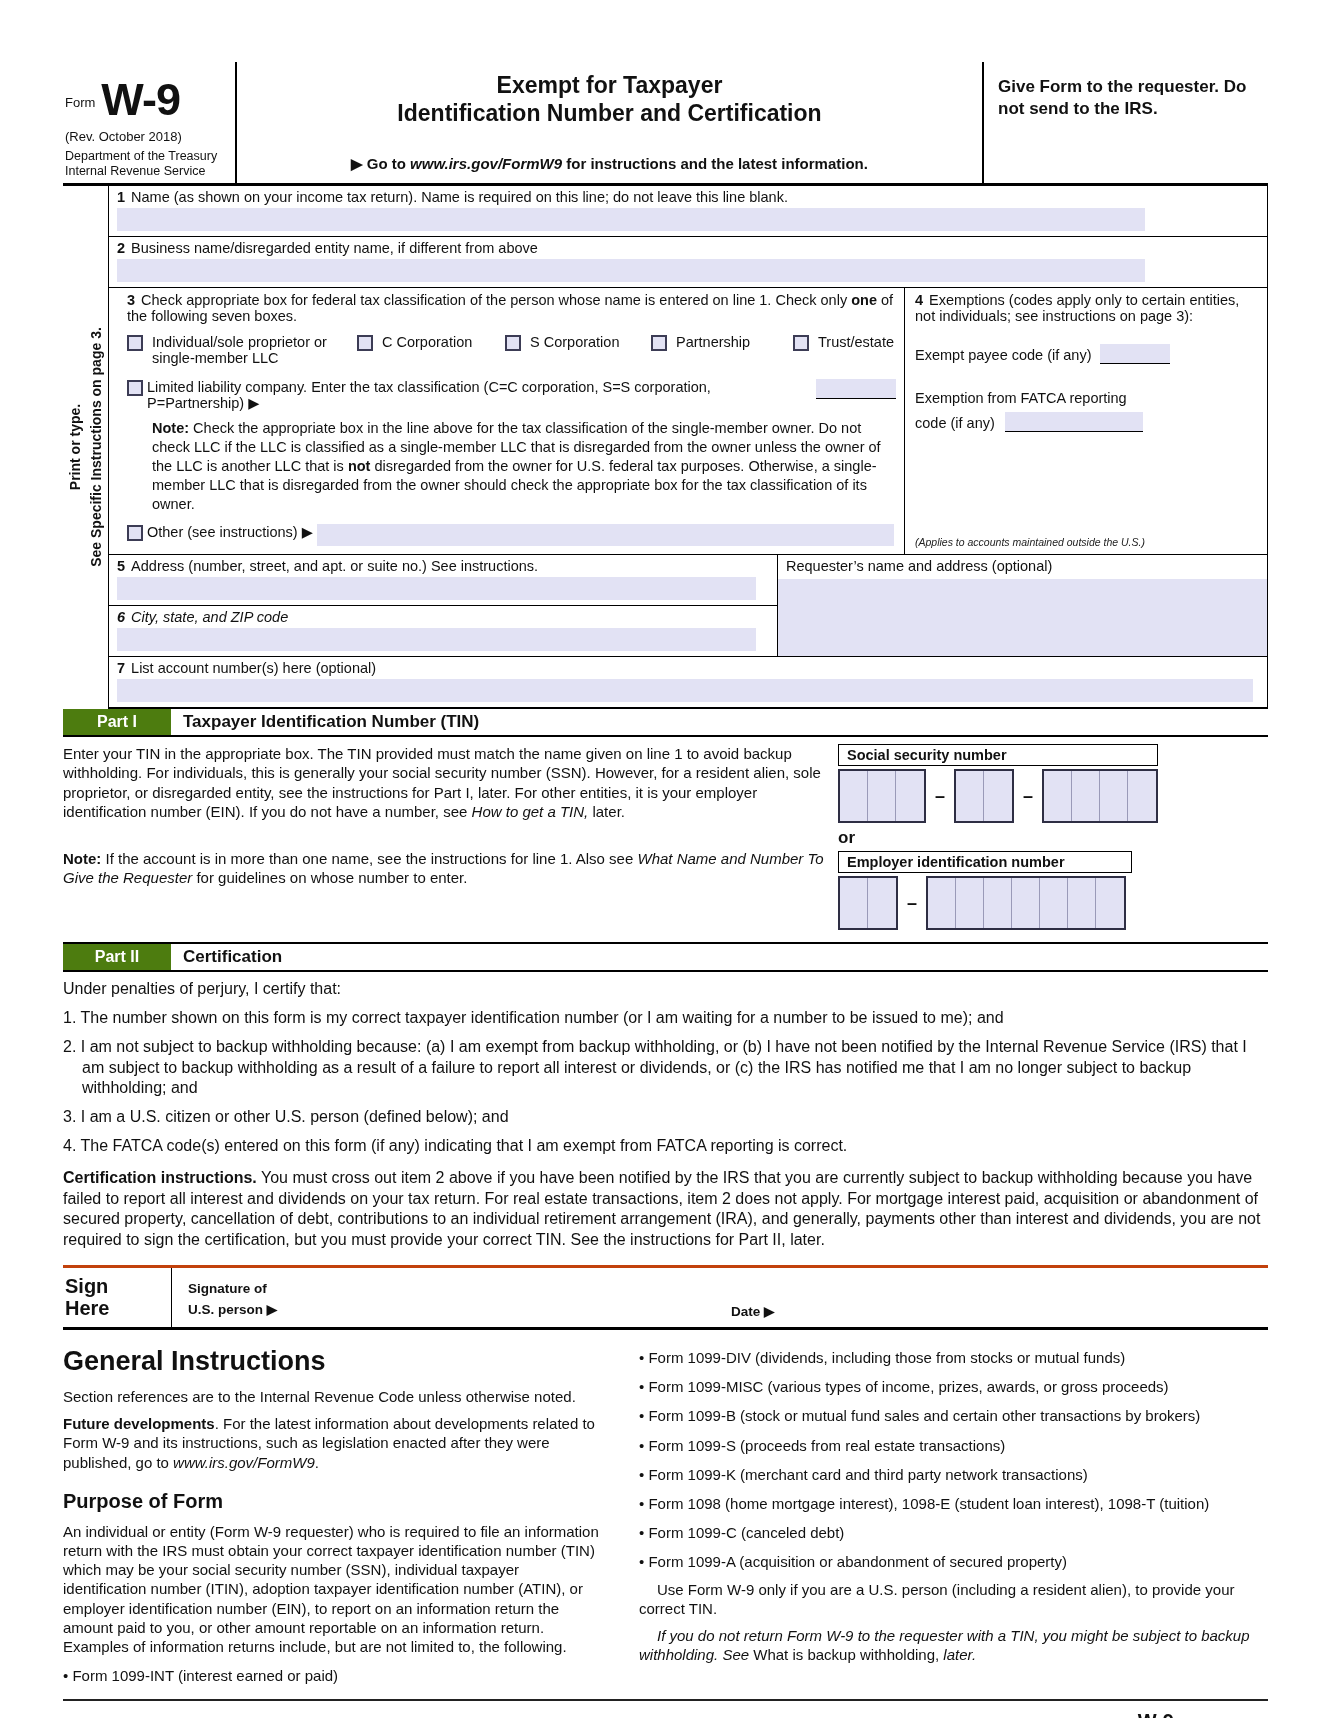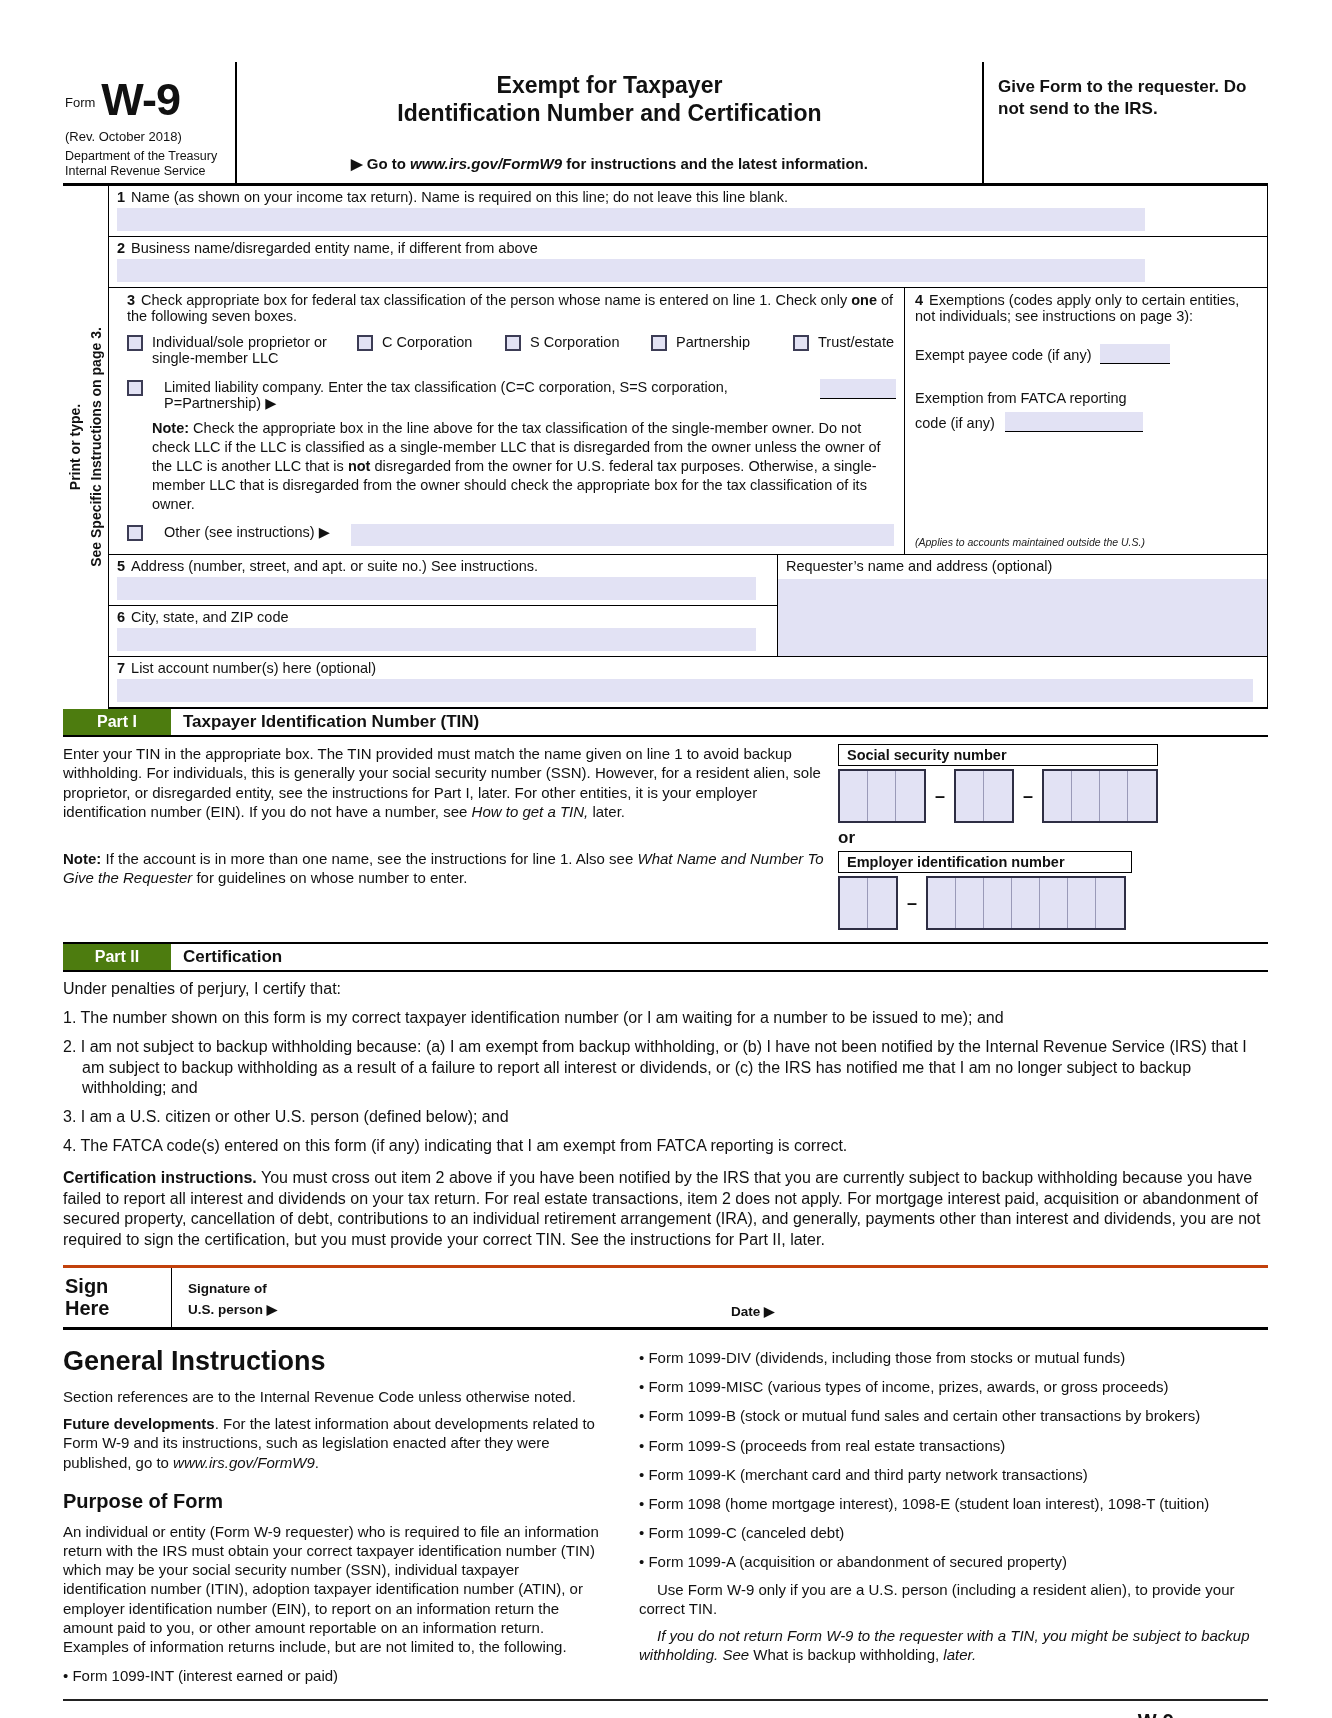--- a/index.html
+++ b/index.html
@@ -33,39 +33,39 @@
   .w100 { width: 99.5%; }
 
   .r3 { display: flex; border-bottom: 1px solid #000; }
   .r3l { flex: 1; border-right: 1px solid #000; padding: 4px 8px 4px 18px; }
   .r3l .lead { margin-left: -10px; padding-left: 10px; }
   .cbrow { display: flex; margin-top: 10px; font-size: 14.5px; }
   .cbitem { display: flex; align-items: flex-start; gap: 9px; }
   .cb { width: 16px; height: 16px; min-width: 16px; background: #e2e2f4; border: 2px solid #3c3c55; display: inline-block; margin-top: 1px; }
   .cbitem.i1 { width: 230px; } .cbitem.i2 { width: 148px; } .cbitem.i3 { width: 146px; } .cbitem.i4 { width: 142px; }
   .cbitem.i1 span.t { max-width: 180px; }
-  .llcrow, .otherrow { display: flex; align-items: flex-start; gap: 21px; margin-top: 13px; font-size: 14.5px; }
+  .llcrow, .otherrow { display: flex; align-items: flex-start; gap: 4px; margin-top: 13px; font-size: 14.5px; }
   .inline-field { background: #e2e2f4; border-bottom: 1px solid #000; height: 20px; display: inline-block; }
   .llc-f { width: 82px; margin-left: 4px; }
   .other-f { flex: 1; height: 22px; background: #e2e2f4; margin-right: 2px; }
   .note { margin: 8px 0 2px 25px; font-size: 14.5px; line-height: 1.32; }
   .otherrow { margin: 10px 0 4px; }
 
   .r3r { width: 362px; padding: 4px 10px 4px 10px; position: relative; font-size: 14.5px; }
   .r3r .exline { margin-top: 20px; }
   .exempt-f { width: 70px; margin-left: 8px; vertical-align: -4px; }
   .fatca { margin-top: 26px; }
   .fatca-l2 { margin-top: 6px; }
   .fatca-f { width: 138px; margin-left: 10px; vertical-align: -4px; }
   .applies { position: absolute; left: 10px; bottom: 6px; font-size: 10.5px; font-style: italic; color: #222; }
 
   .r56 { display: flex; border-bottom: 1px solid #000; }
   .r56l { flex: 1; }
   .r5 { border-bottom: 1px solid #000; padding: 3px 8px 5px; }
-  .r6 { padding: 3px 8px 5px; }
+  .r6 { padding: 3px 8px 5px; font-style: italic; }
   .r56r { width: 490px; border-left: 1px solid #000; display: flex; flex-direction: column; }
   .r56r .lbl { padding: 3px 8px; }
   .req-fill { background: #e2e2f4; flex: 1; margin: 2px 0 0; }
 
   
   .partbar { display: flex; align-items: center; border-bottom: 2.5px solid #000; height: 28px; }
   .partbox { background: #4d7c0f; color: #fff; font-weight: bold; font-size: 16px; width: 108px; text-align: center; align-self: stretch; display: flex; align-items: center; justify-content: center; }
   .parttitle { font-weight: bold; font-size: 17px; margin-left: 12px; }
 
   .p1body { display: flex; border-bottom: 2.5px solid #000; padding: 7px 0 12px; }

